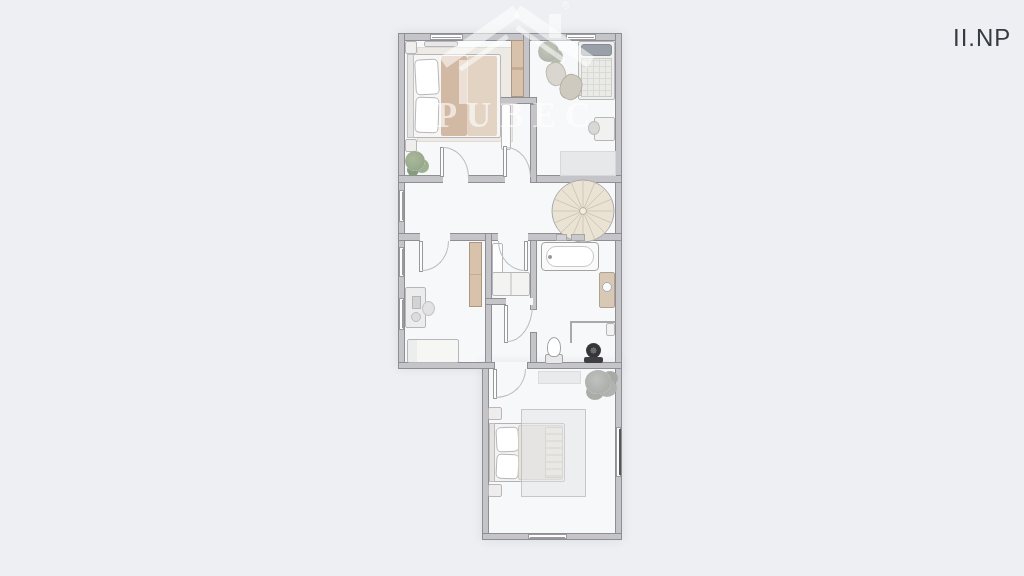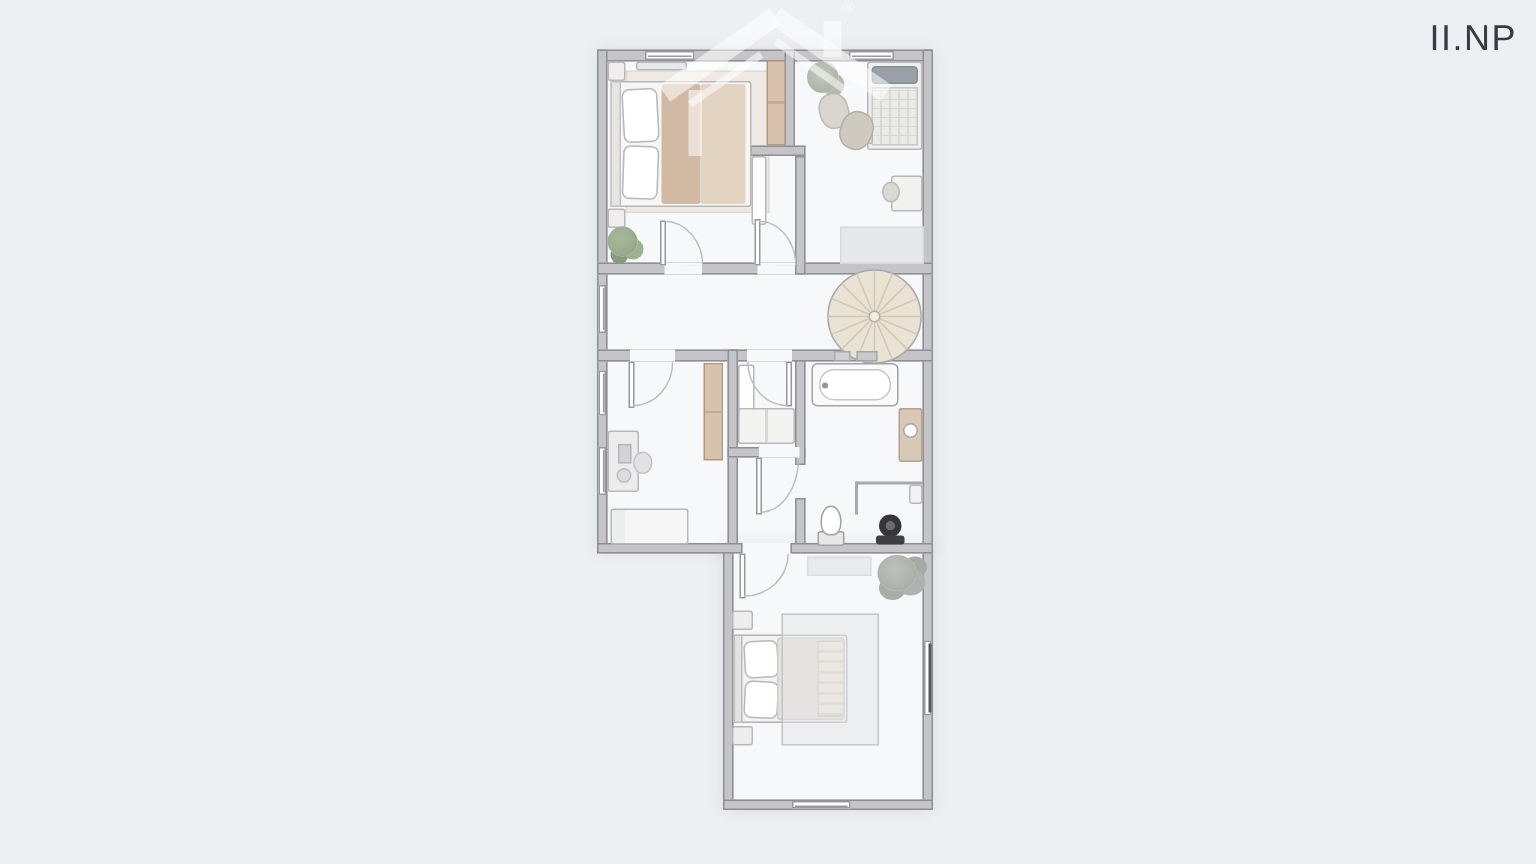--- a/index.html
+++ b/index.html
@@ -26,21 +26,21 @@
   .tub:before{content:"";position:absolute;left:6px;top:50%;width:4px;height:4px;margin-top:-2px;border-radius:50%;background:#96969a;z-index:2}
   .quilt{background-color:#eaeae7;background-image:repeating-linear-gradient(0deg,transparent 0 5px,#d9d9d5 5px 6px),repeating-linear-gradient(90deg,transparent 0 5px,#d9d9d5 5px 6px)}
   .fold{background:repeating-linear-gradient(180deg,#f1ebe1 0 5px,#ddd4c6 5px 7px);border:1px solid #cfc6b8;border-radius:1px;position:absolute;box-sizing:border-box}
   .bench{background:linear-gradient(90deg,#f3f3f2 0 47%,#d7d7d8 47% 53%,#f3f3f2 53%)}
   .desk-items:before{content:"";position:absolute;left:6px;top:8px;width:7px;height:11px;background:#d3d3d6;border:1px solid #b7b7bb}
   .desk-items:after{content:"";position:absolute;left:5px;top:24px;width:8px;height:8px;border-radius:50%;background:#dcdcde;border:1px solid #bcbcc0}
   .wm{position:absolute;pointer-events:none}
   .wm-band{position:absolute;background:rgba(255,255,255,.55)}
   .wm-text{position:absolute;font-family:"Liberation Serif",serif;font-weight:700;color:rgba(255,255,255,.62);letter-spacing:9px;font-size:35px;text-align:center}
   .wm-reg{position:absolute;font-size:10px;color:rgba(255,255,255,.65);font-family:"Liberation Sans",sans-serif}
-  .lvl{position:absolute;left:953px;top:12px;font-size:24px;letter-spacing:1px;color:#363b42}
+  .lvl{position:absolute;left:953px;top:24px;font-size:24px;letter-spacing:1px;color:#363b42}
 </style>
 </head>
 <body>
 
 <div class="floor" style="left:398px;top:33px;width:224px;height:335px"></div>
 <div class="floor" style="left:482px;top:362px;width:140px;height:178px"></div>
 
 <div class="abs" style="left:417px;top:47px;width:96px;height:95px;background:#edeae5;border:1px solid #e0dbd3"></div>
 
 <div class="wall" style="left:398px;top:33px;width:224px;height:8px"></div>
@@ -170,15 +170,16 @@
 <div class="arc arc-br" style="left:496px;top:369px;width:30px;height:29px"></div>
 
 <div class="wm" style="left:390px;top:0;width:250px;height:150px">
   <div class="wm-band" style="left:53px;top:56px;width:90px;height:13px;transform:rotate(-35deg);transform-origin:left center"></div>
   <div class="wm-band" style="left:127px;top:4px;width:90px;height:13px;transform:rotate(35deg);transform-origin:left center"></div>
   <div class="wm-band" style="left:70px;top:67px;width:58px;height:5px;transform:rotate(-35deg);transform-origin:left center"></div>
   <div class="wm-band" style="left:127px;top:25px;width:58px;height:5px;transform:rotate(35deg);transform-origin:left center"></div>
   <div class="wm-band" style="left:159px;top:14px;width:12px;height:24px"></div>
   <div class="wm-band" style="left:69px;top:60px;width:9px;height:44px"></div>
   <div class="wm-reg" style="left:172px;top:0">®</div>
+  <div class="wm-text" style="left:35px;top:96px;width:185px">PUBEC</div>
 </div>
 
 <div class="lvl">II.NP</div>
 
 </body></html>

